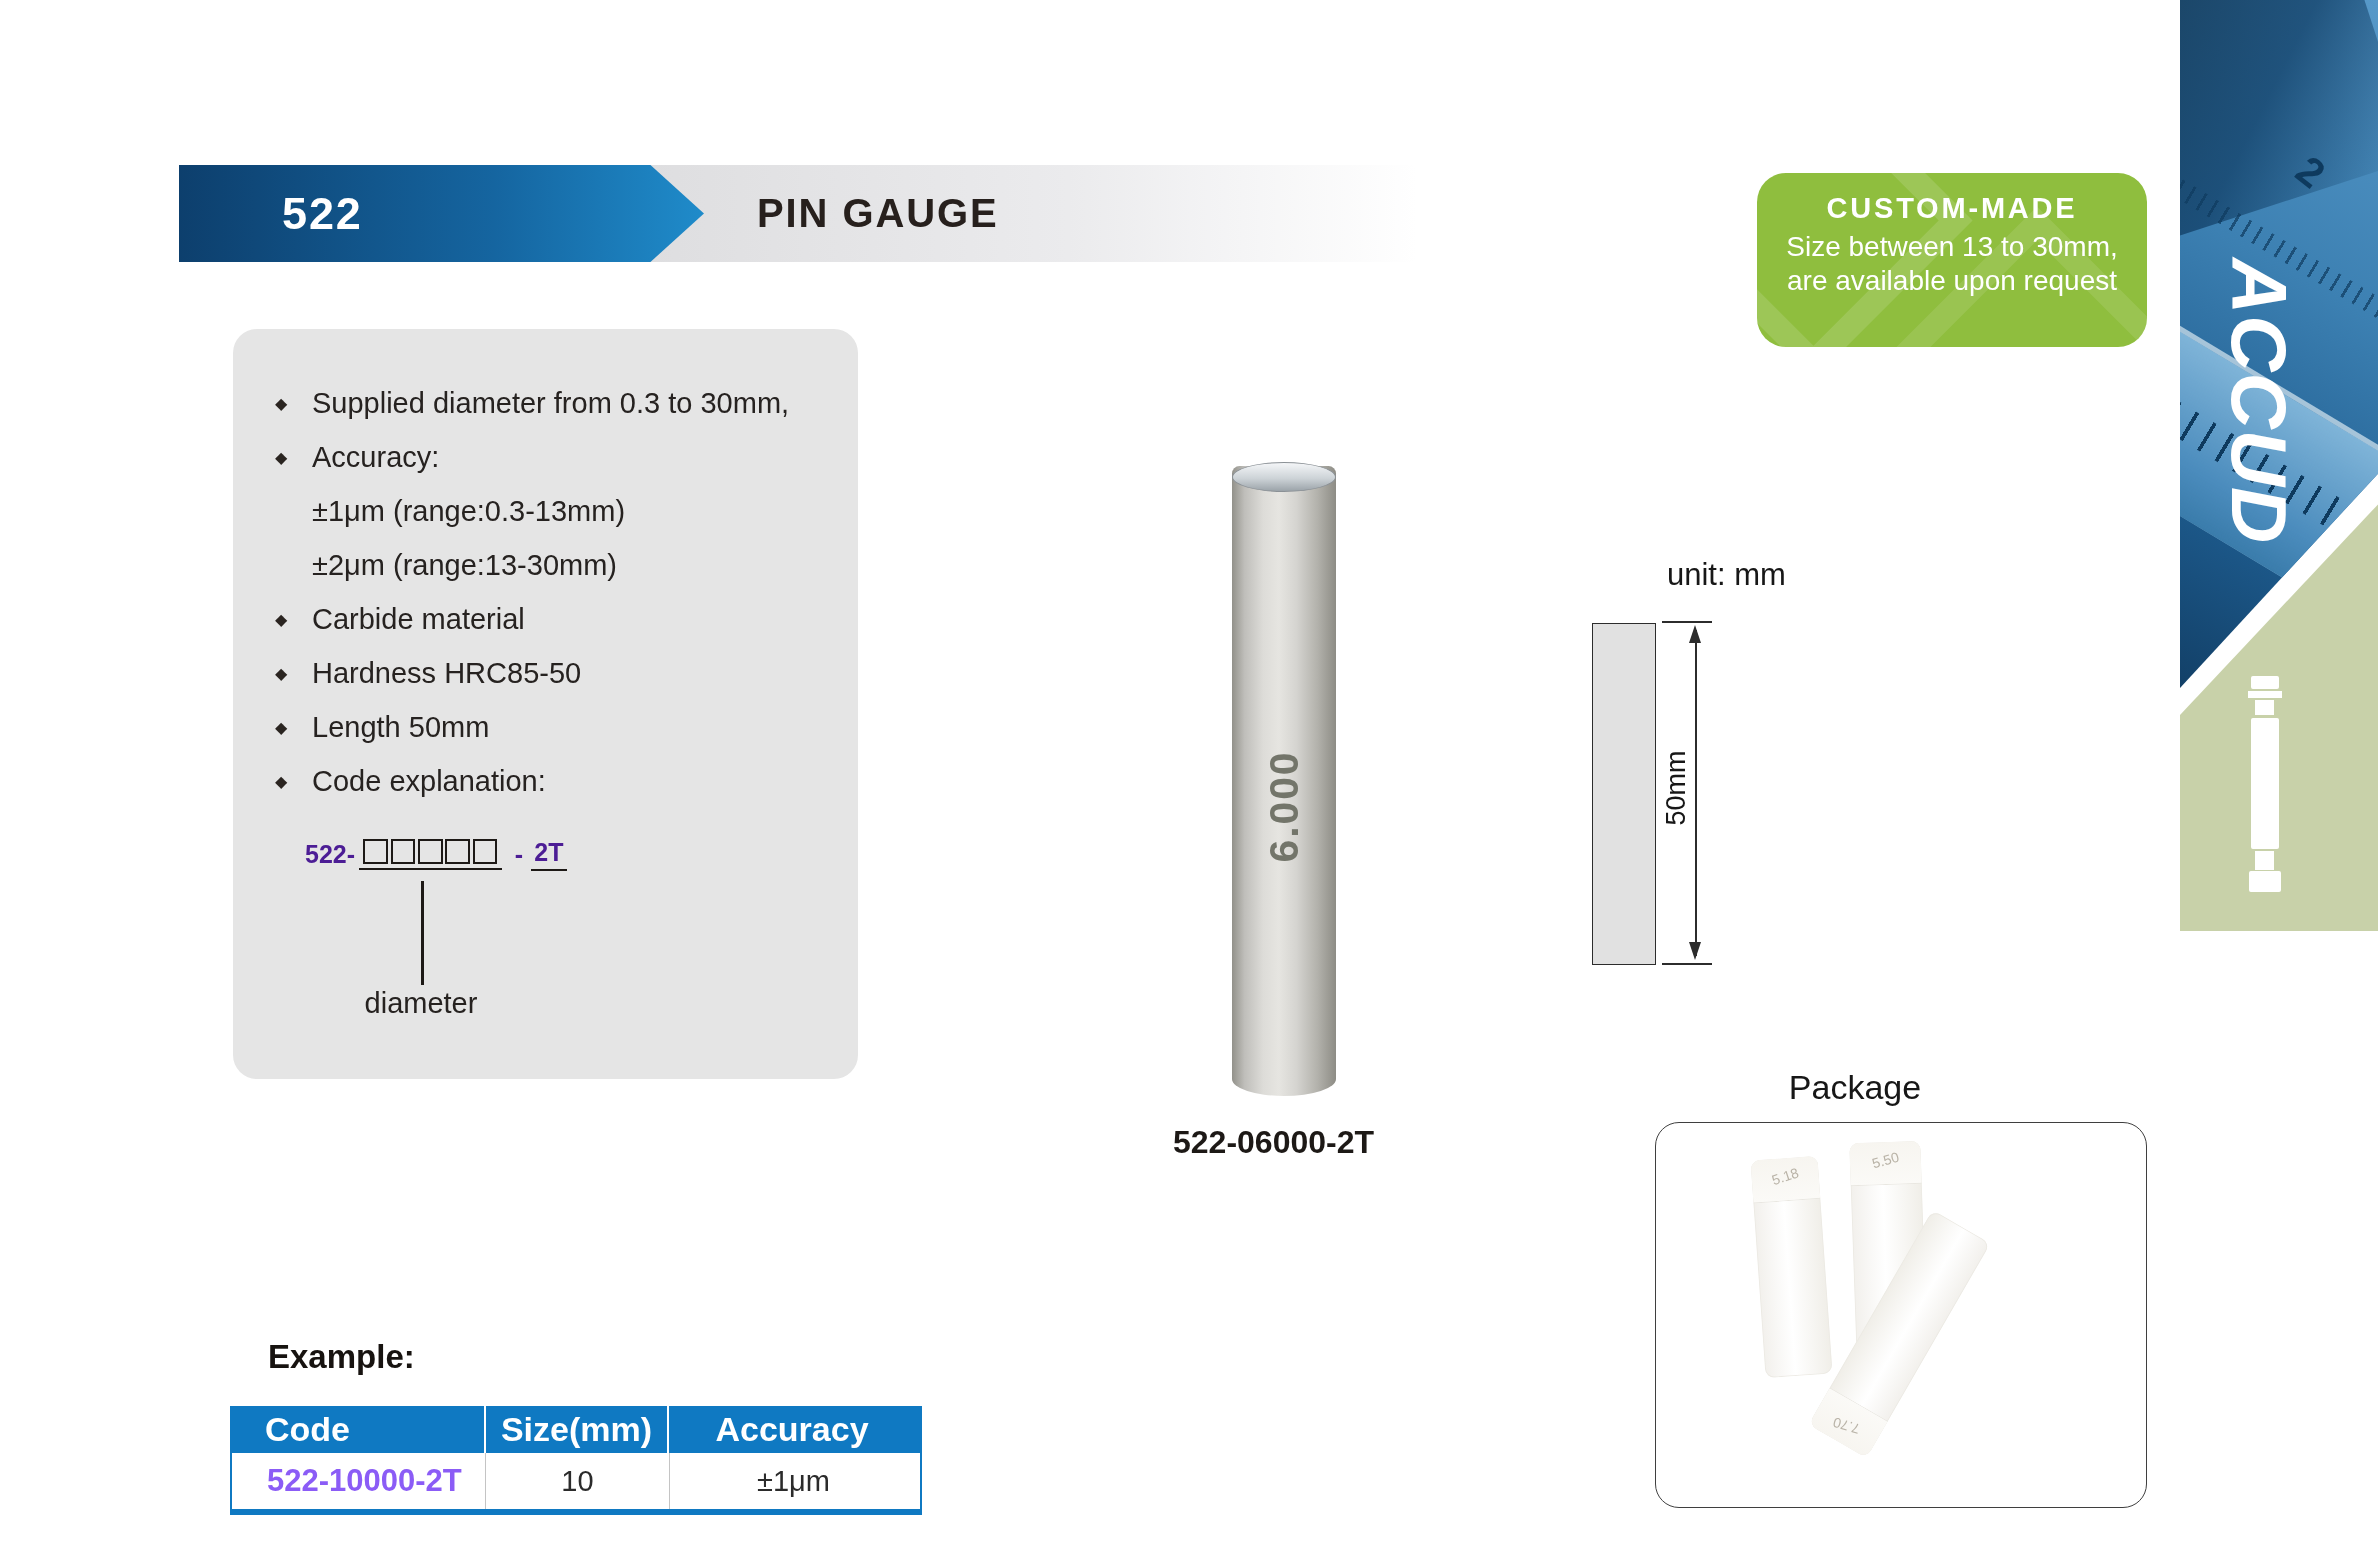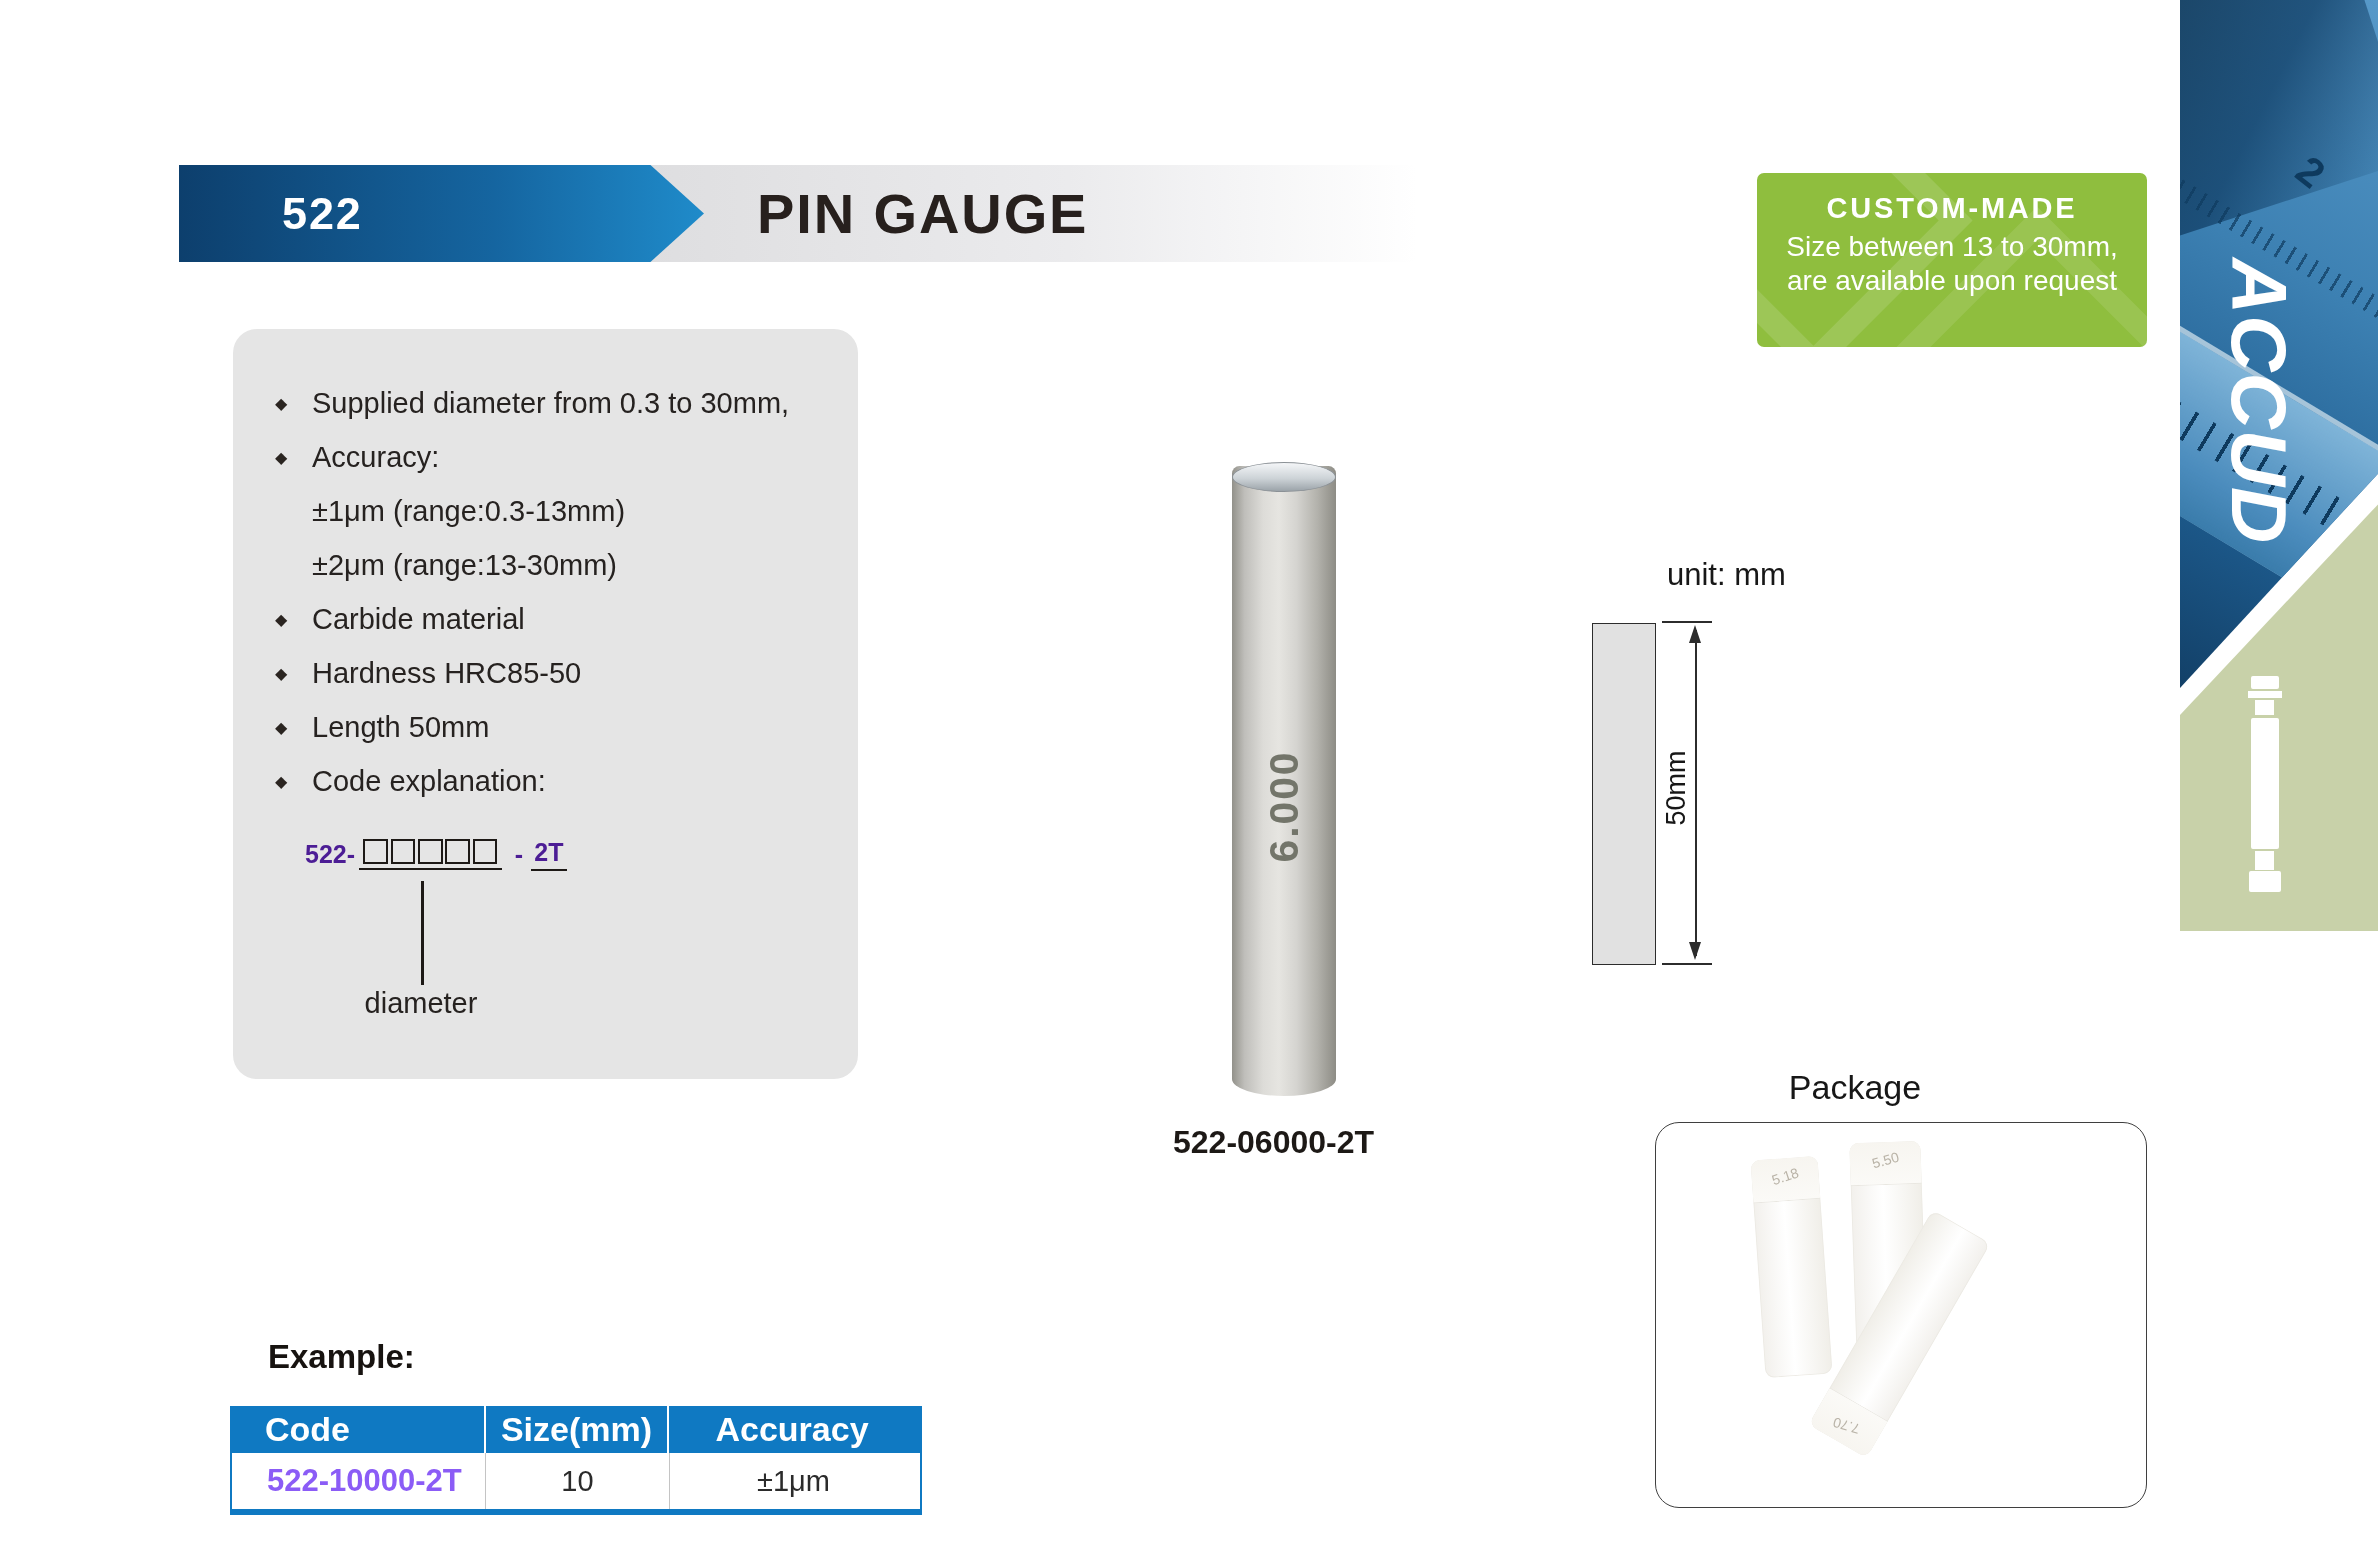--- a/index.html
+++ b/index.html
@@ -40,24 +40,24 @@
 
   
   .hdr-gray{position:absolute;left:643px;top:165px;width:774px;height:97px;
            background:linear-gradient(90deg,#dedee0 0%,#ebebed 55%,#ffffff 100%);}
   .hdr-arrow{position:absolute;left:179px;top:165px;width:525px;height:97px;
            clip-path:polygon(0 0,89.8% 0,100% 50%,89.8% 100%,0 100%);
            background:linear-gradient(90deg,#0d3f6d 0%,#1565a0 60%,#1f8bca 100%);}
   .hdr-num{display:block;line-height:97px;padding-left:103px;font-size:45px;
            font-weight:bold;color:#ffffff;letter-spacing:1.9px;}
   .hdr-title{position:absolute;left:757px;top:165px;height:69px;line-height:97px;
-           font-size:56px;font-weight:bold;color:#27201d;letter-spacing:1.9px;}
-
-  
-  .badge{position:absolute;left:1757px;top:173px;width:390px;height:174px;border-radius:7px;
+           font-size:40px;font-weight:bold;color:#27201d;letter-spacing:1.9px;}
+
+  
+  .badge{position:absolute;left:1757px;top:173px;width:390px;height:174px;border-radius:29px;
            background:#8fbe3e;overflow:hidden;text-align:center;color:#fff;}
   .badge-deco1{position:absolute;left:-56px;top:-65px;width:177px;height:177px;
            border:24px solid rgba(255,255,255,.13);transform:rotate(45deg);}
   .badge-deco2{position:absolute;left:158px;top:84px;width:196px;height:196px;
            border:24px solid rgba(255,255,255,.10);transform:rotate(45deg);}
   .badge-title{position:relative;margin-top:18.6px;font-size:29px;font-weight:bold;letter-spacing:2.8px;}
   .badge-line{position:relative;font-size:28px;line-height:34px;}
   .badge-line.first{margin-top:5.6px;}
 
   

